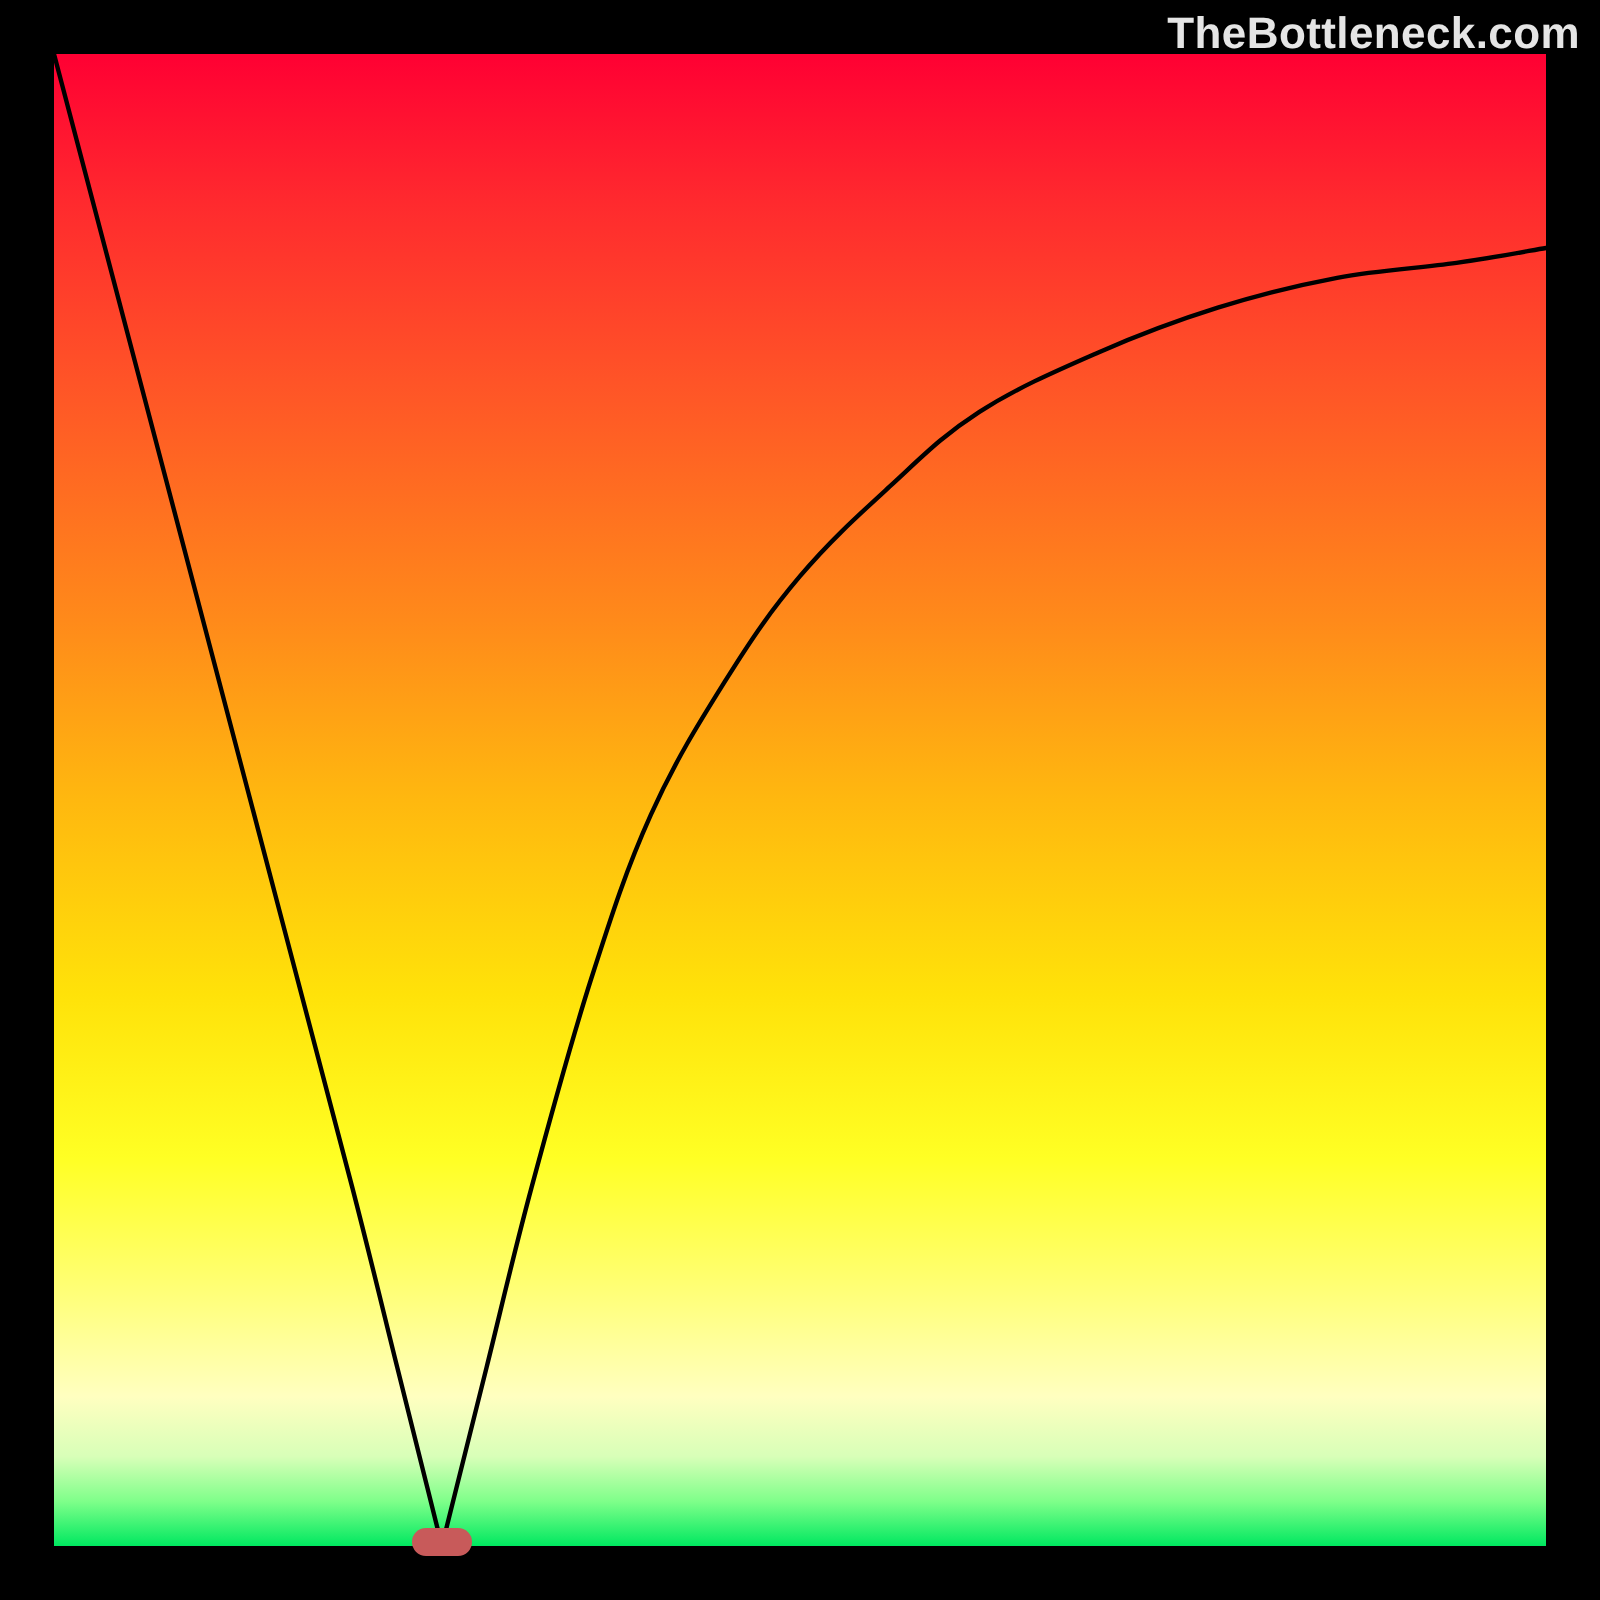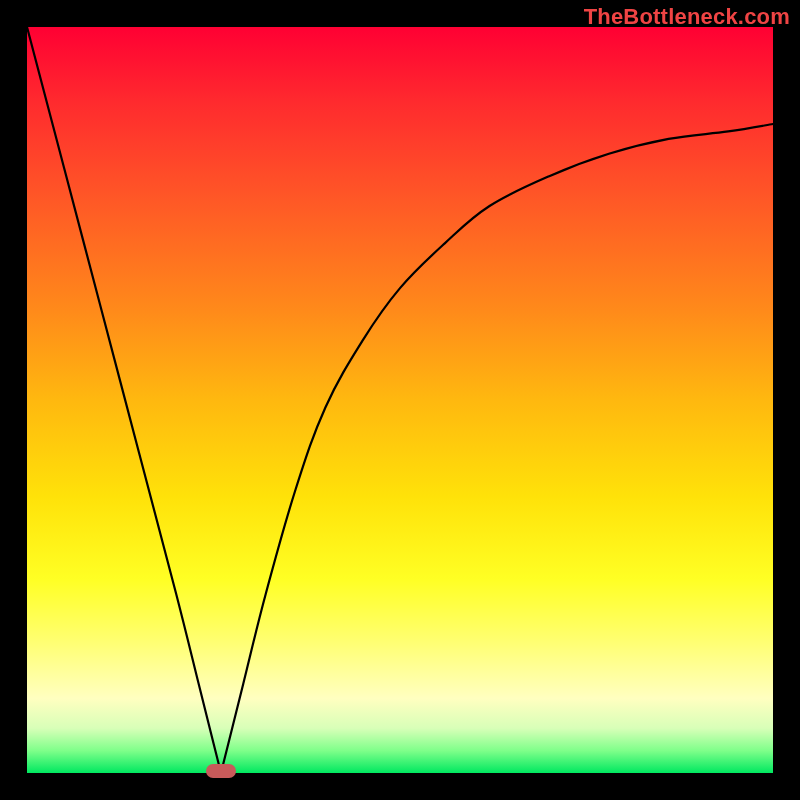--- a/index.html
+++ b/index.html
@@ -37,21 +37,21 @@
       #ffffc0 90%,
       #d8ffb8 94%,
       #7fff8a 97%,
       #00e860 100%
     );
   }
   .watermark {
     position: absolute;
     top: 4px;
     right: 10px;
-    color: #ef4444;
+    color: #e5e5e5;
     font-size: 22px;
     font-weight: 600;
     letter-spacing: 0.2px;
     user-select: none;
   }
   svg.curve {
     position: absolute;
     left: 0;
     top: 0;
     width: 746px;

